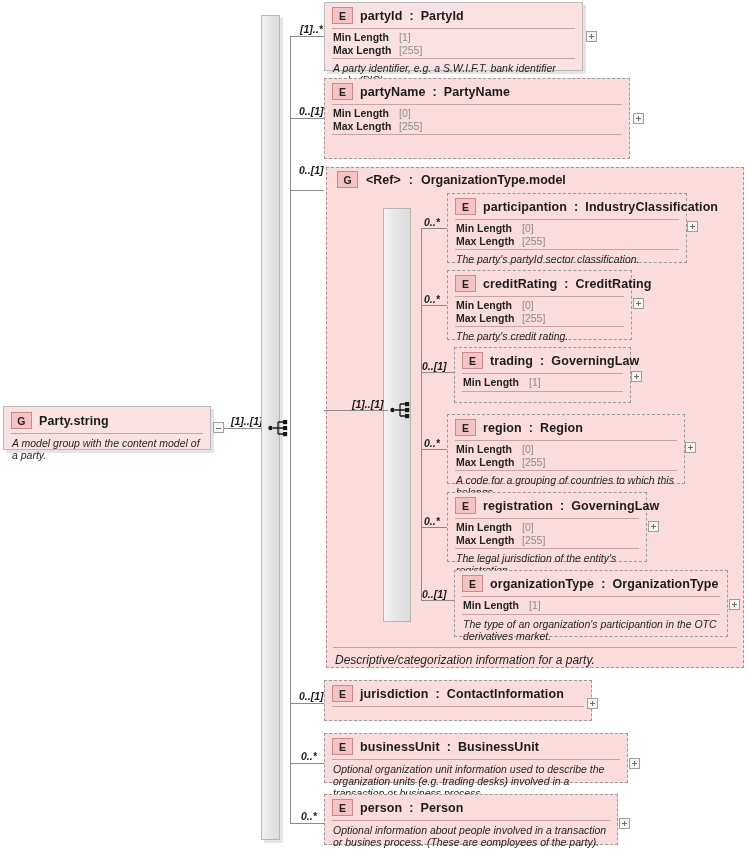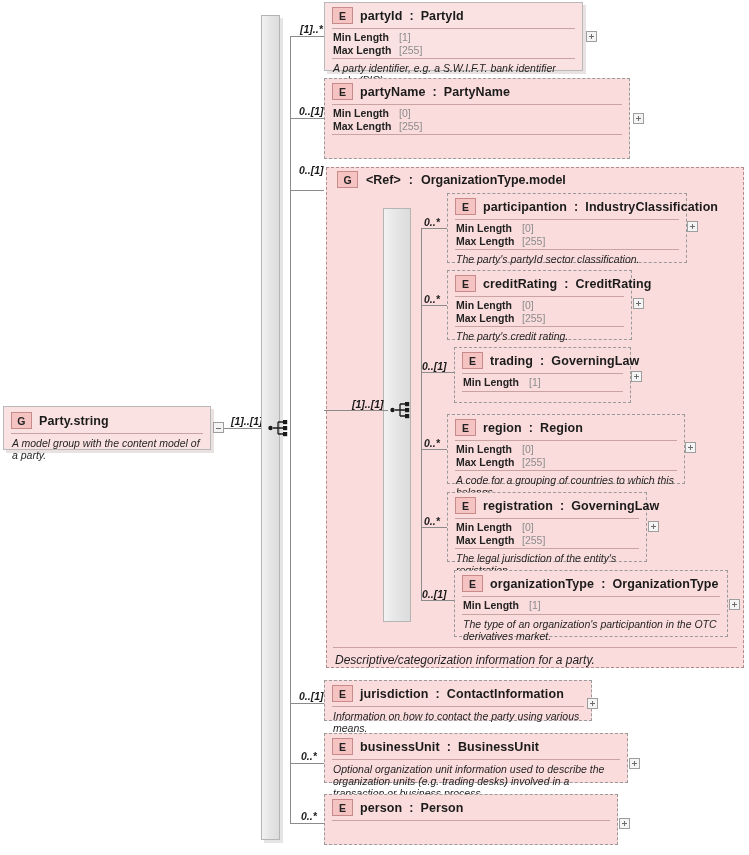--- a/index.html
+++ b/index.html
@@ -336,21 +336,20 @@
   <div class="ln h" style="left:290px;top:703px;width:34px;"></div>
   <div class="card" style="left:299px;top:690px;">0..[1]</div>
   <div class="node dashed" style="left:324px;top:680px;width:268px;height:41px;">
     <div class="hdr">
       <span class="badge">E</span>
       <span class="nm">jurisdiction</span>
       <span class="sep">:</span>
       <span class="ty">ContactInformation</span>
     </div>
     <div class="rule"></div>
-    <div class="desc">Information on how to contact the party using various means.</div>
   </div>
   <div class="plus" style="left:587px;top:698px;"></div>
 
   <div class="ln h" style="left:290px;top:763px;width:34px;"></div>
   <div class="card" style="left:301px;top:750px;">0..*</div>
   <div class="node dashed" style="left:324px;top:733px;width:304px;height:50px;">
     <div class="hdr">
       <span class="badge">E</span>
       <span class="nm">businessUnit</span>
       <span class="sep">:</span>
@@ -364,16 +363,17 @@
   <div class="ln h" style="left:290px;top:823px;width:34px;"></div>
   <div class="card" style="left:301px;top:810px;">0..*</div>
   <div class="node dashed" style="left:324px;top:794px;width:294px;height:51px;">
     <div class="hdr">
       <span class="badge">E</span>
       <span class="nm">person</span>
       <span class="sep">:</span>
       <span class="ty">Person</span>
     </div>
     <div class="rule"></div>
+    <div class="desc">Optional information about people involved in a transaction or busines process. (These are eomployees of the party).</div>
   </div>
   <div class="plus" style="left:619px;top:818px;"></div>
 
 </div>
 
 </body></html>

